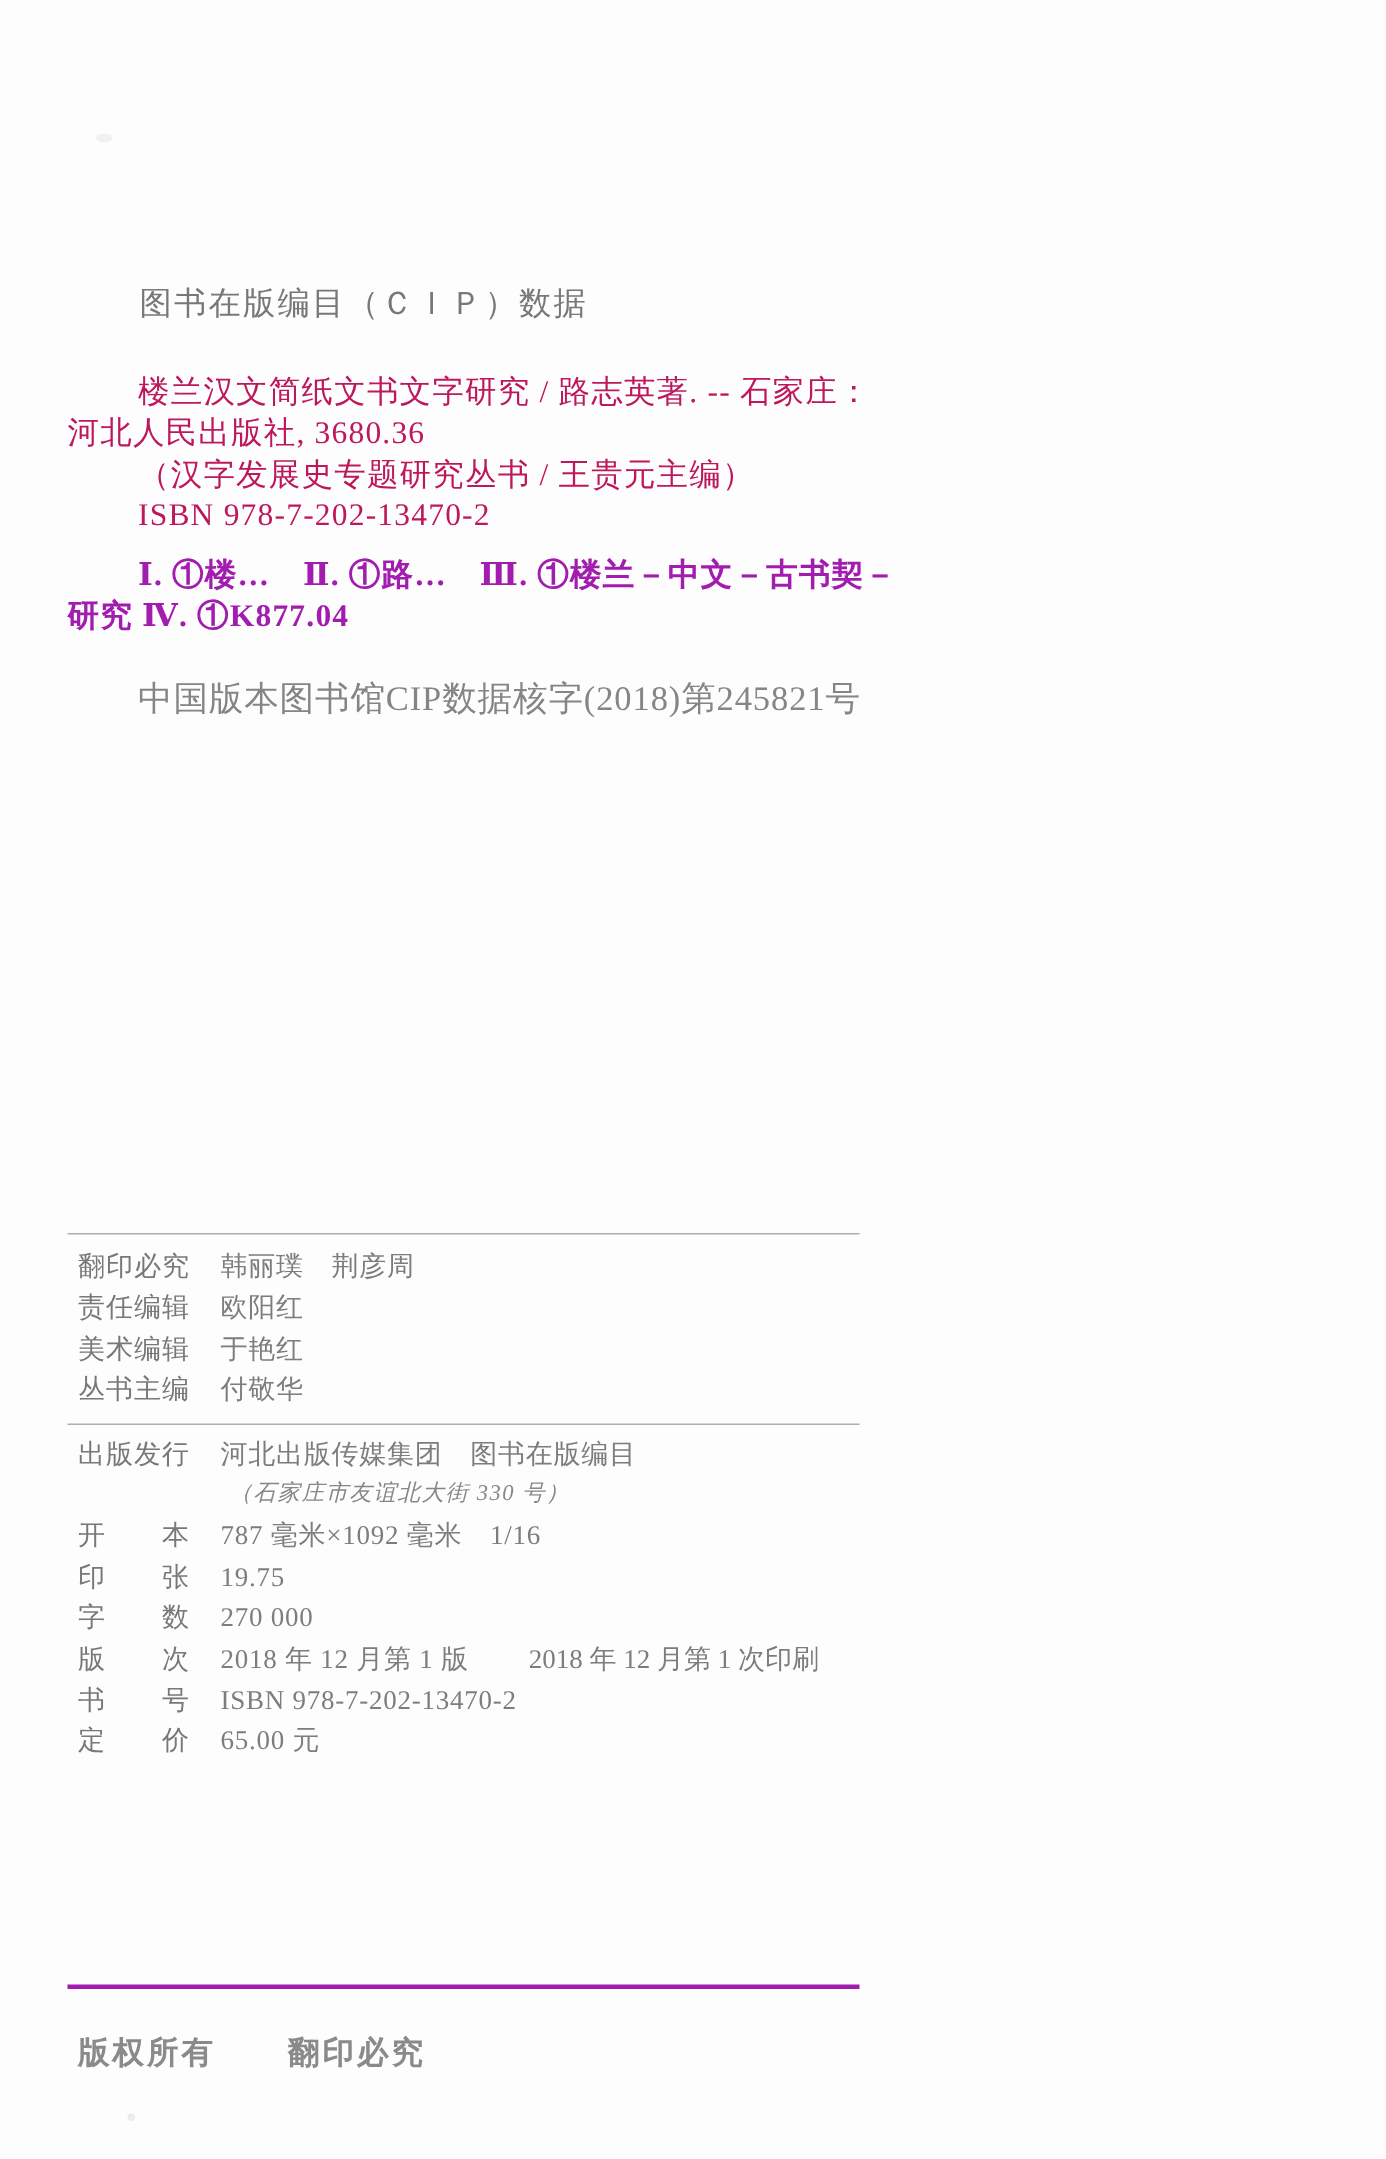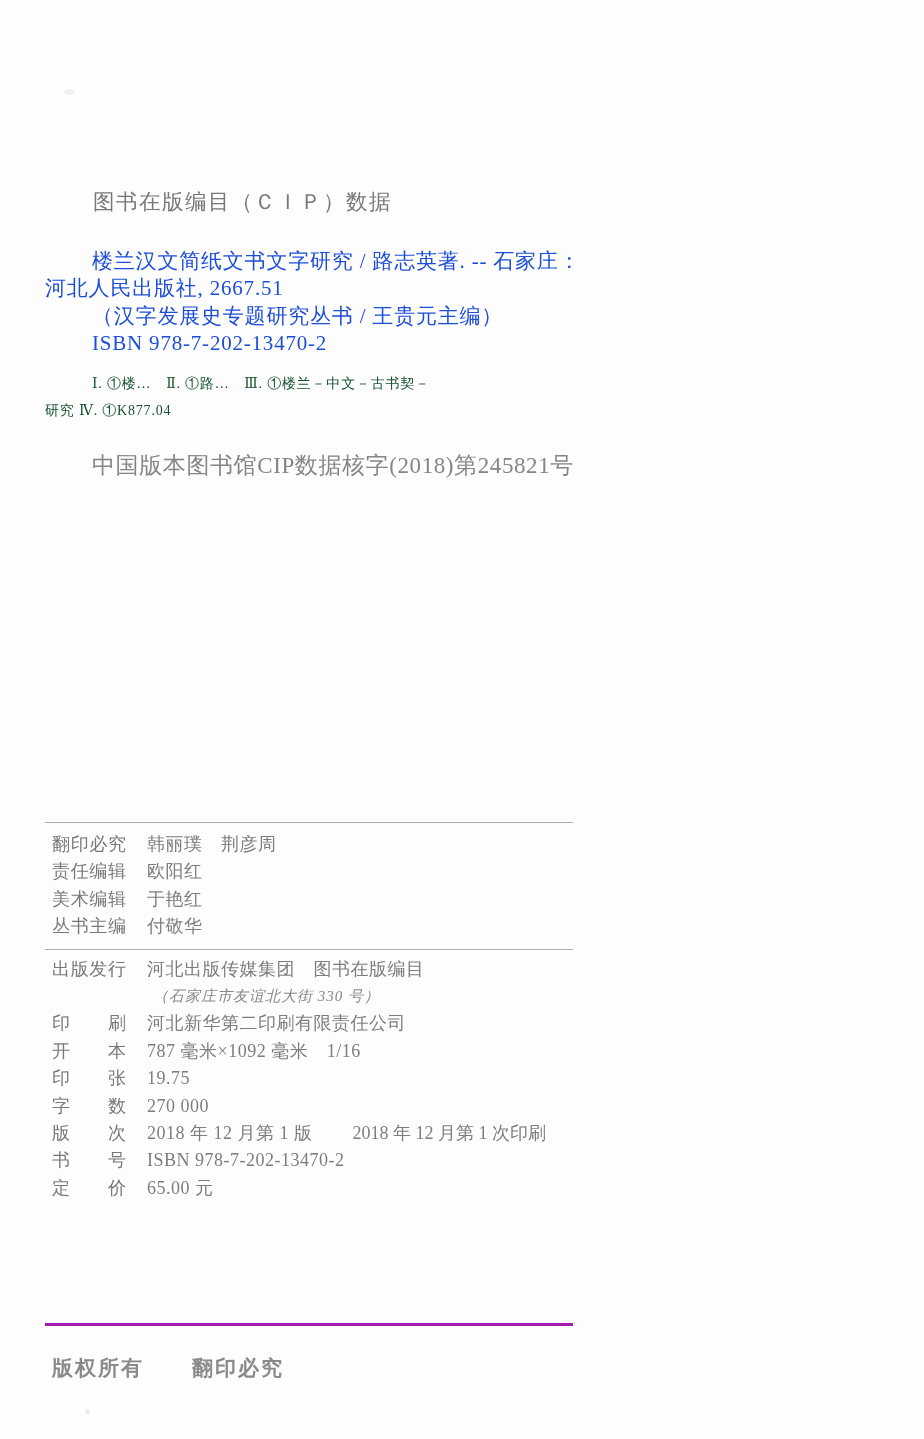--- a/index.html
+++ b/index.html
@@ -24,33 +24,34 @@
     letter-spacing: 1.5px;
     white-space: nowrap;
   }
   .cip-para {
     position: absolute;
     left: 45px;
     top: 248px;
     width: 620px;
     font-size: 21px;
     line-height: 27.4px;
-    color: #1d4ed8;
+    color: #be185d;
     letter-spacing: 0.8px;
     font-family: Liberation Serif, serif;
   }
   .cip-class {
     position: absolute;
     left: 45px;
     top: 370px;
     width: 620px;
-    font-size: 14px;
+    font-size: 21px;
     line-height: 27.4px;
-    color: #14532d;
+    color: #a21caf;
     letter-spacing: 0.8px;
+    font-weight: bold;
   }
   .cip-record {
     position: absolute;
     left: 92px;
     top: 450px;
     font-size: 23px;
     color: #858585;
     letter-spacing: 0.6px;
     white-space: nowrap;
   }
@@ -132,21 +133,21 @@
 <body>
 
 <div class="page">
 
   <div class="artifact artifact-top"></div>
 
   <div class="cip-heading">图书在版编目（ＣＩＰ）数据</div>
 
   <div class="cip-para">
     <div class="line indent-2em">楼兰汉文简纸文书文字研究 / 路志英著. -- 石家庄：</div>
-    <div class="line">河北人民出版社, 2667.51</div>
+    <div class="line">河北人民出版社, 3680.36</div>
     <div class="line indent-2em">（汉字发展史专题研究丛书 / 王贵元主编）</div>
     <div class="line indent-2em">ISBN 978-7-202-13470-2</div>
   </div>
 
   <div class="cip-class">
     <div class="line indent-2em">Ⅰ. ①楼…　Ⅱ. ①路…　Ⅲ. ①楼兰－中文－古书契－</div>
     <div class="line">研究 Ⅳ. ①K877.04</div>
   </div>
 
   <div class="cip-record">中国版本图书馆CIP数据核字(2018)第245821号</div>
@@ -173,24 +174,20 @@
       </div>
     </div>
 
     <div class="sec sec-3">
       <div class="row">
         <span class="lbl">出版发行</span>
         <span class="val">河北出版传媒集团　图书在版编目</span>
       </div>
       <div class="row">
         <span class="note">（石家庄市友谊北大街 330 号）</span>
-      </div>
-      <div class="row">
-        <span class="lbl">印刷</span>
-        <span class="val">河北新华第二印刷有限责任公司</span>
       </div>
       <div class="row">
         <span class="lbl">开本</span>
         <span class="val">787 毫米×1092 毫米　1/16</span>
       </div>
       <div class="row">
         <span class="lbl">印张</span>
         <span class="val">19.75</span>
       </div>
       <div class="row">

